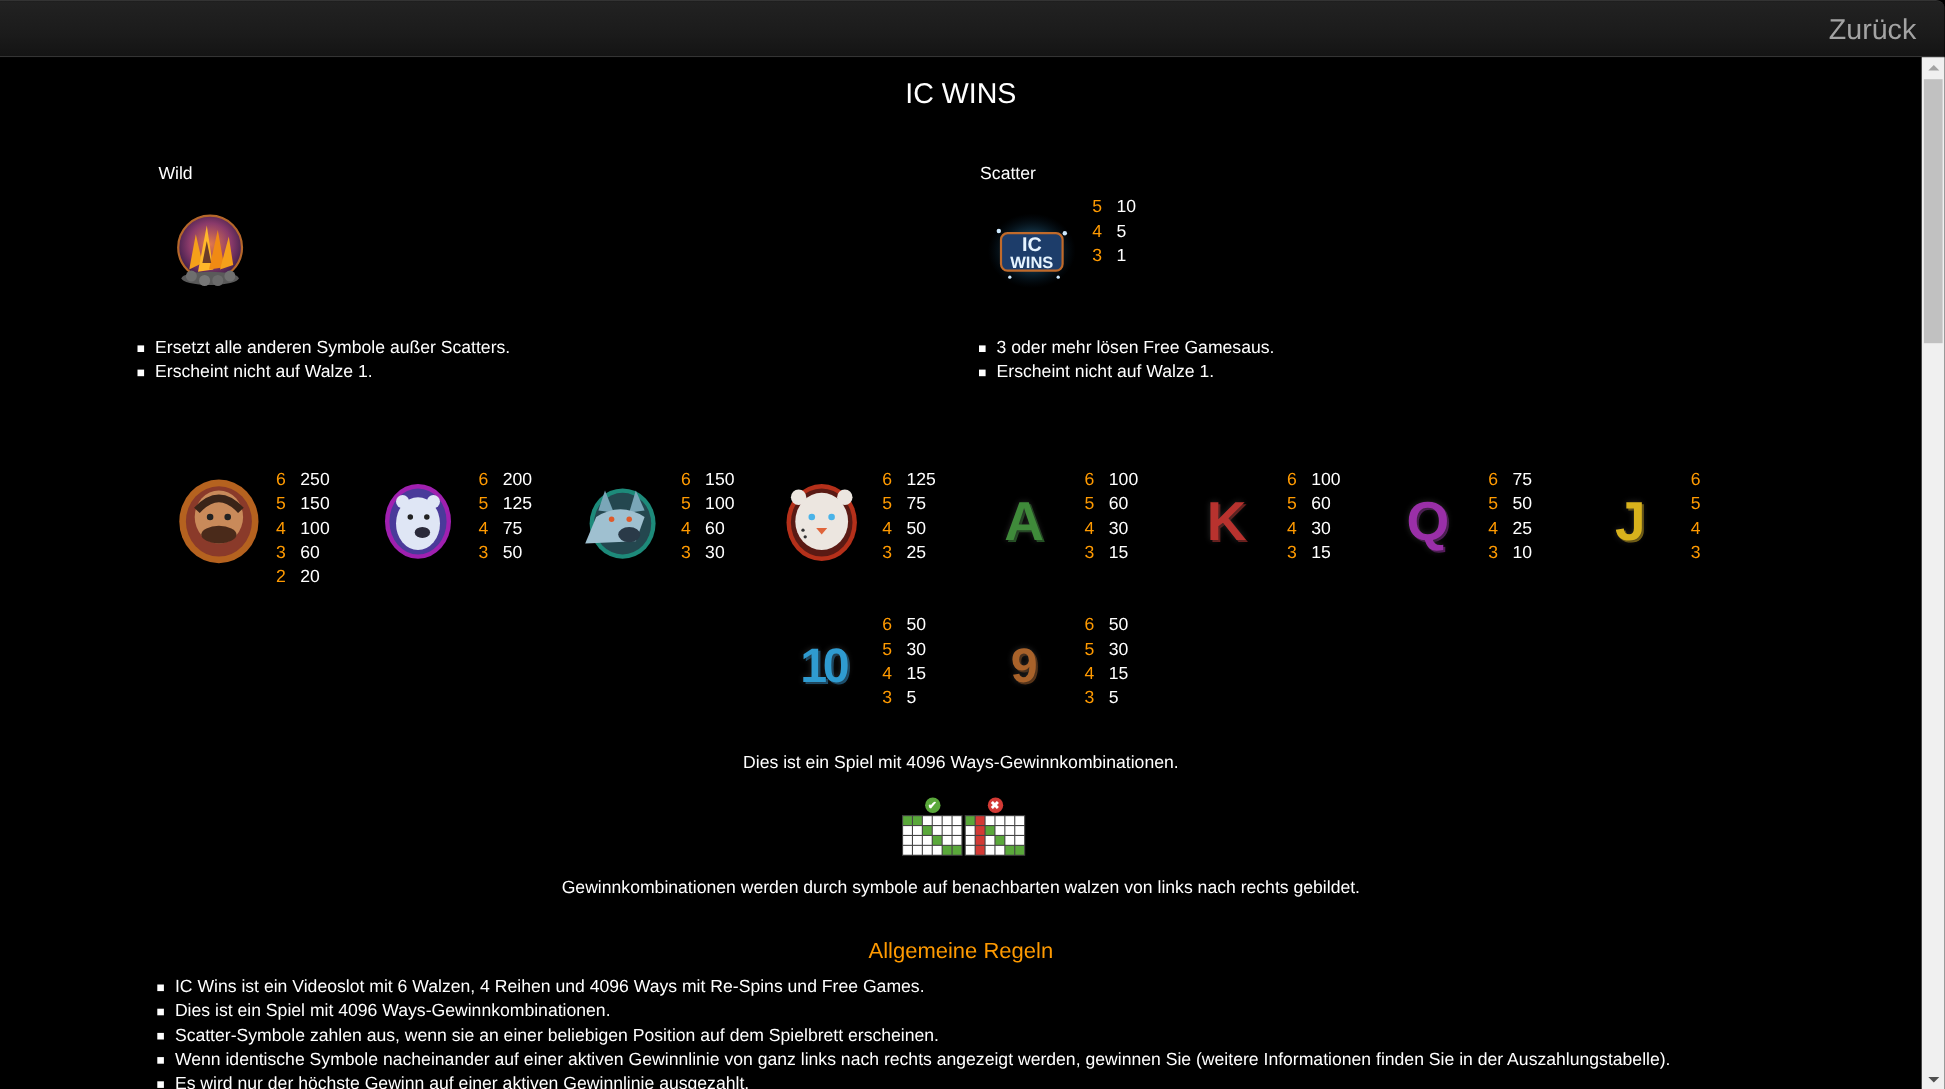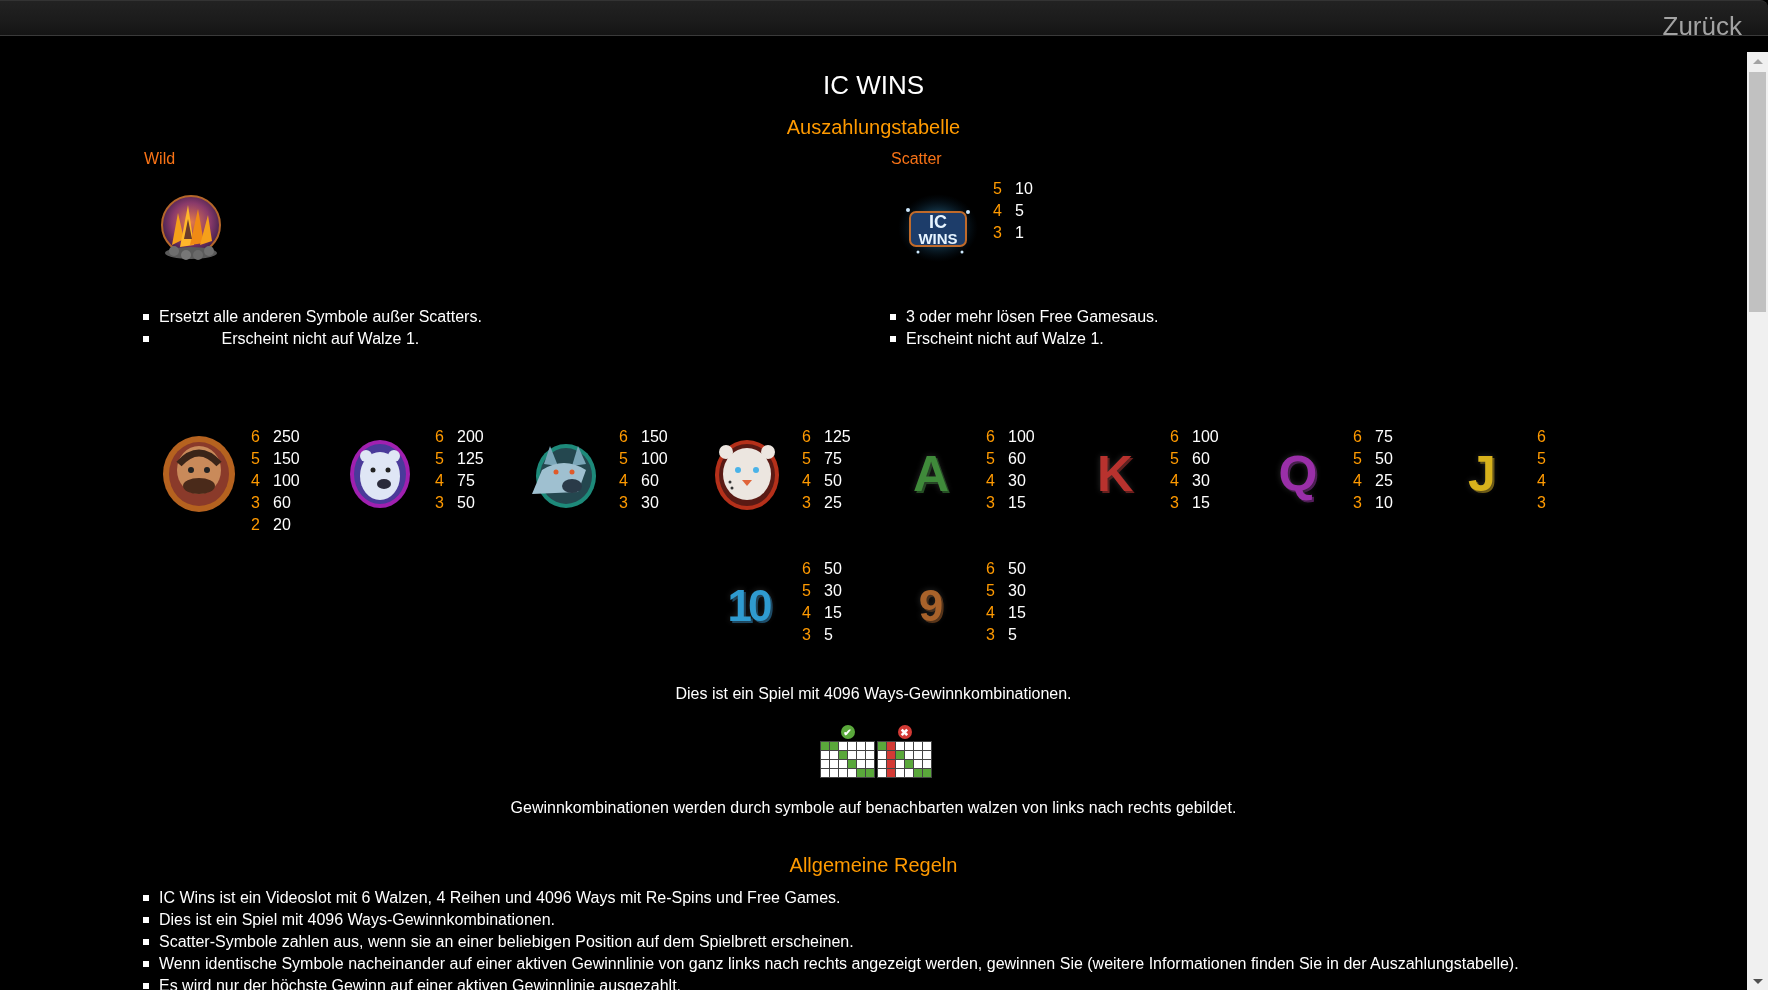--- a/index.html
+++ b/index.html
@@ -1,20 +1,20 @@
 <!DOCTYPE html>
 <html><head>
 <meta charset="utf-8">
 <style>
   * { box-sizing: border-box; margin: 0; padding: 0; }
   html, body { width: 1768px; height: 990px; overflow: hidden; background: #000; }
   body { font-family: "Liberation Sans", sans-serif; color: #fff; position: relative; }
 
   .topbar {
-    position: absolute; left: 0; top: 0; width: 1768px; height: 36px;
+    position: absolute; left: 0; top: 0; width: 1768px; height: 52px;
     background: linear-gradient(#222 0%, #1b1b1b 60%, #141414 100%);
     border-top: 1px solid #333;
     border-bottom: 1px solid #3a3a3a;
     border-radius: 0 8px 0 0;
   }
   .back-btn {
     position: absolute; right: 26px; top: 11px;
     font-size: 26px; color: #a3a3a3; cursor: pointer; line-height: 28px;
   }
 
@@ -28,21 +28,21 @@
   .tri-down { width: 0; height: 0; border-left: 5px solid transparent; border-right: 5px solid transparent; border-top: 5px solid #505050; }
   .scroll-thumb { position: absolute; left: 2px; top: 20px; width: 17px; height: 240px; background: #c1c1c1; }
 
   .abs { position: absolute; }
   .center-text { position: absolute; left: 0; width: 1747px; text-align: center; }
 
   .game-title { top: 18px; font-size: 26px; color: #fff; }
   .section-title { font-size: 20px; color: #ff9a00; }
   .body-text { font-size: 16px; color: #fff; }
 
-  .label { font-size: 16px; color: #f97316; }
+  .label { font-size: 16px; color: #ffffff; }
 
   ul.bullets { list-style: none; }
   ul.bullets li { position: relative; padding-left: 16px; font-size: 16px; line-height: 22px; color: #fff; }
   ul.bullets li::before { content: ""; position: absolute; left: 0; top: 8px; width: 6px; height: 6px; background: #fff; }
 
   .pay-table { position: absolute; font-size: 16px; line-height: 22px; }
   .pay-row { display: flex; }
   .pay-count { width: 22px; color: #ff9a00; }
   .pay-value { color: #fff; }
 
@@ -57,21 +57,20 @@
 </head>
 <body>
 
 <div class="topbar">
   <div class="back-btn">Zurück</div>
 </div>
 
 <div class="content">
 
   <div class="center-text game-title">IC WINS</div>
-  <div class="center-text section-title" style="top:64px;">Auszahlungstabelle</div>
 
   <div class="abs label" style="left:144px; top:98px;">Wild</div>
   <div class="sym" style="left:158px; top:137px; width:66px; height:74px;">
     <svg width="66" height="74" viewBox="0 0 66 74">
       <defs>
         <radialGradient id="wildbg" cx="50%" cy="45%" r="55%">
           <stop offset="0%" stop-color="#e27a4a"></stop>
           <stop offset="60%" stop-color="#8a3a6a"></stop>
           <stop offset="100%" stop-color="#3a1d4a"></stop>
         </radialGradient>
@@ -82,21 +81,21 @@
       <polygon points="32,56 40,20 46,54" fill="#f08a14"></polygon>
       <polygon points="42,56 50,26 54,52" fill="#f5a01a"></polygon>
       <polygon points="26,50 30,30 34,50" fill="#6a3b2a"></polygon>
       <ellipse cx="33" cy="64" rx="26" ry="6" fill="#5a5a5a"></ellipse>
       <circle cx="16" cy="62" r="5" fill="#6e6e6e"></circle>
       <circle cx="28" cy="66" r="5" fill="#777"></circle>
       <circle cx="40" cy="66" r="5" fill="#6a6a6a"></circle>
       <circle cx="51" cy="62" r="5" fill="#707070"></circle>
     </svg>
   </div>
-  <ul class="bullets abs" style="left:143px; top:254px;text-align:center;">
+  <ul class="bullets abs" style="left:125px; top:254px;">
     <li>Ersetzt alle anderen Symbole außer Scatters.</li>
     <li>Erscheint nicht auf Walze 1.</li>
   </ul>
 
   <div class="abs label" style="left:891px; top:98px;">Scatter</div>
   <div class="sym" style="left:898px; top:140px; width:80px; height:72px;">
     <svg width="80" height="72" viewBox="0 0 80 72">
       <defs>
         <radialGradient id="scglow" cx="50%" cy="50%" r="50%">
           <stop offset="0%" stop-color="#4ab3e8" stop-opacity="0.9"></stop>

